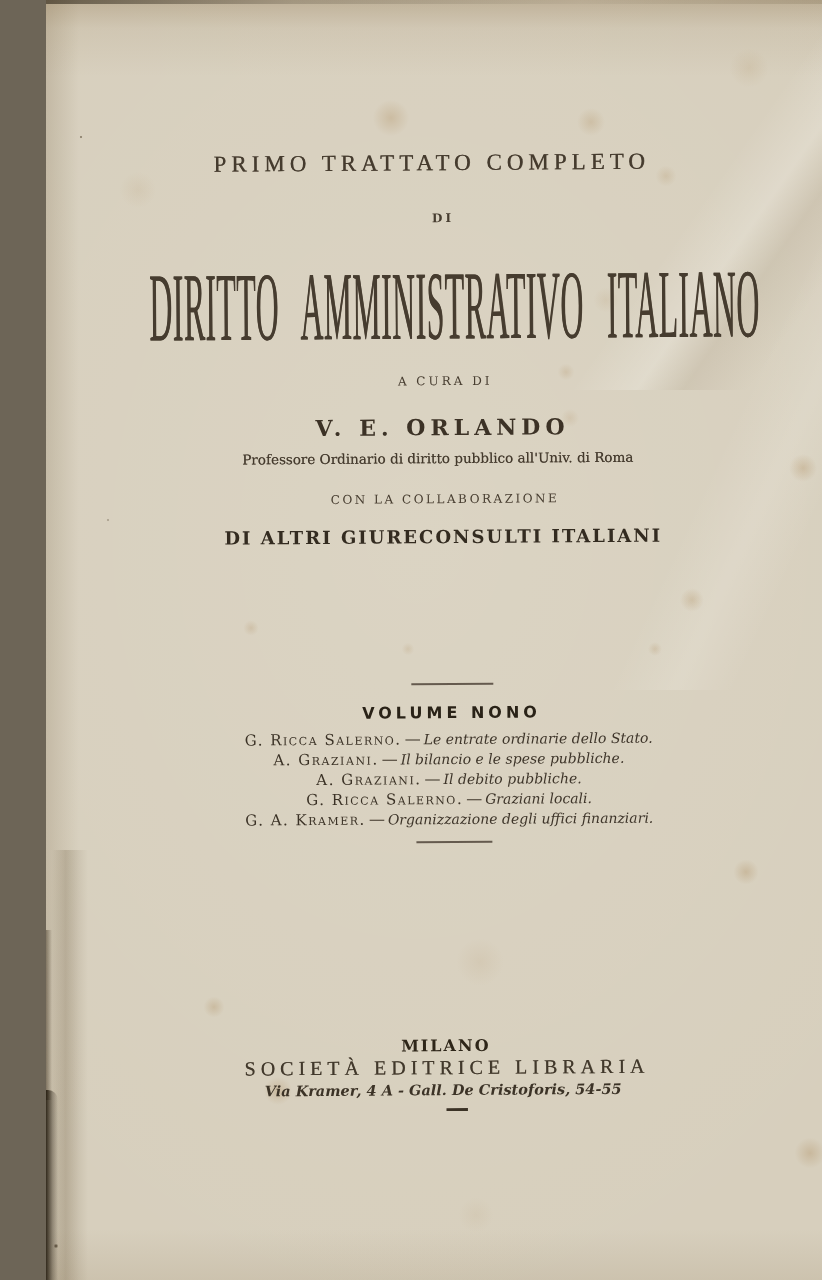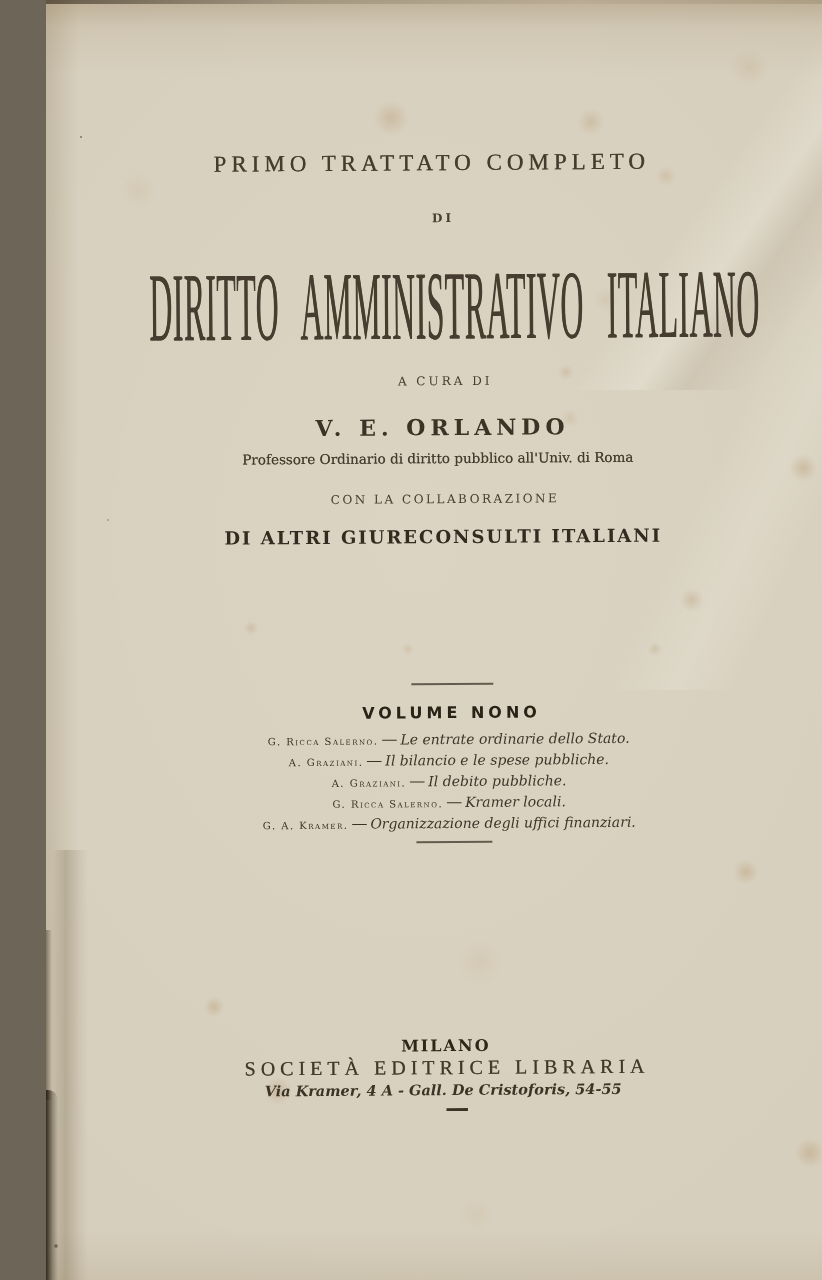--- a/index.html
+++ b/index.html
@@ -136,21 +136,21 @@
 
   .volume-heading {
     top: 703px; transform: translateX(-6px);
     font-family: "DejaVu Sans", sans-serif; font-size: 16px; font-weight: bold;
     letter-spacing: 4px; color: #292217;
   }
 
   .toc { position: absolute; top: 729px; left: 0; width: 100%; transform: translateX(-9px); }
   .toc-line { text-align: center; line-height: 19px; white-space: nowrap; }
   .toc-author {
-    font-variant: small-caps; font-size: 10px; letter-spacing: 1.5px; color: #3b3226;
+    font-variant: small-caps; font-size: 15px; letter-spacing: 1.5px; color: #3b3226;
   }
   .toc-sep { margin: 0 3px; color: #3b3226; }
   .toc-title { font-style: italic; font-size: 14px; color: #3e352a; }
 
   .imprint-city {
     top: 1036px; transform: translateX(-14px);
     font-size: 16px; font-weight: bold; letter-spacing: 2px; color: #2e2619;
   }
   .imprint-publisher {
     top: 1056px; transform: translateX(-13px);
@@ -202,21 +202,21 @@
       <div class="toc-line">
         <span class="toc-author">G. Ricca Salerno.</span><span class="toc-sep">—</span><span class="toc-title">Le entrate ordinarie dello Stato.</span>
       </div>
       <div class="toc-line">
         <span class="toc-author">A. Graziani.</span><span class="toc-sep">—</span><span class="toc-title">Il bilancio e le spese pubbliche.</span>
       </div>
       <div class="toc-line">
         <span class="toc-author">A. Graziani.</span><span class="toc-sep">—</span><span class="toc-title">Il debito pubbliche.</span>
       </div>
       <div class="toc-line">
-        <span class="toc-author">G. Ricca Salerno.</span><span class="toc-sep">—</span><span class="toc-title">Kramer locali.</span>
+        <span class="toc-author">G. Ricca Salerno.</span><span class="toc-sep">—</span><span class="toc-title">Graziani locali.</span>
       </div>
       <div class="toc-line">
         <span class="toc-author">G. A. Kramer.</span><span class="toc-sep">—</span><span class="toc-title">Organizzazione degli uffici finanziari.</span>
       </div>
     </div>
 
     <div class="divider divider-bottom"></div>
 
     <div class="line imprint-city">MILANO</div>
 

